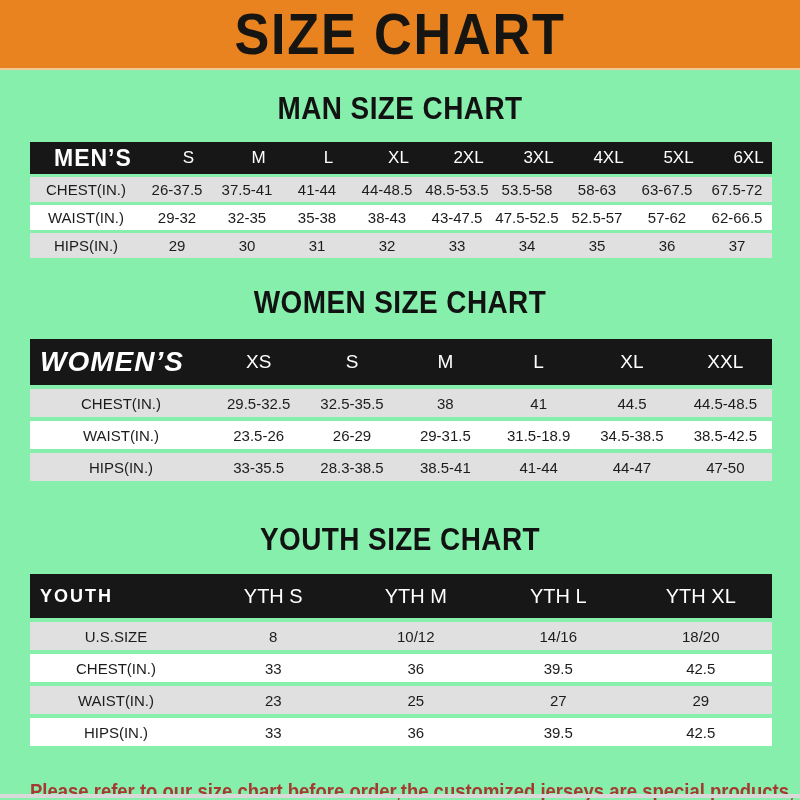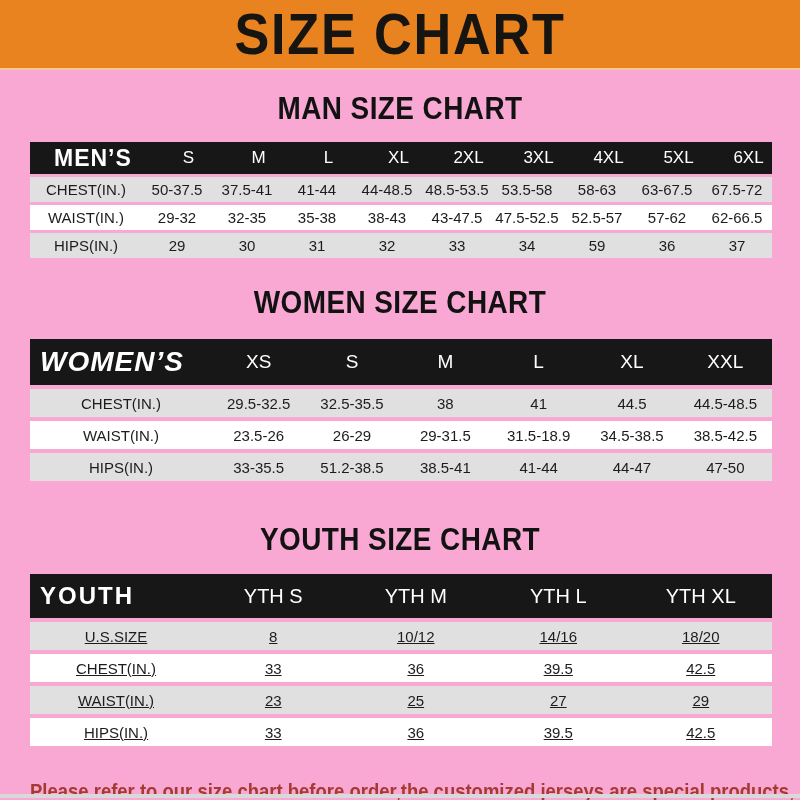--- a/index.html
+++ b/index.html
@@ -5,21 +5,21 @@
   html, body { margin: 0; padding: 0; }
   body {
     width: 800px; height: 800px;
     background: #ffffff;
     font-family: "Liberation Sans", sans-serif;
     overflow: hidden;
   }
   .page {
     position: relative;
     width: 800px; height: 800px;
-    background: #f9a8d4;
+    background: #86efac;
   }
 
   
   .banner {
     height: 68px;
     background: #E8831F;
     display: flex;
     align-items: center;
     justify-content: center;
     border-bottom: 2px solid #f3c995;
@@ -70,32 +70,32 @@
     padding-left: 10px;
     font-weight: bold;
     letter-spacing: 1px;
     white-space: nowrap;
   }
   #table-0 tr.bar th { height: 30px; font-size: 17px; padding-left: 24px; }
   #table-0 tr.bar th.bar-label { font-size: 23px; }
   #table-1 tr.bar th { height: 44px; font-size: 19px; }
   #table-1 tr.bar th.bar-label { font-size: 28px; font-style: italic; }
   #table-2 tr.bar th { height: 42px; font-size: 20px; }
-  #table-2 tr.bar th.bar-label { font-size: 24px; letter-spacing: 2px; }
+  #table-2 tr.bar th.bar-label { font-size: 18px; letter-spacing: 2px; }
 
   .size-table td {
     background: #ffffff;
     color: #1c1c1c;
     vertical-align: middle;
     white-space: nowrap;
   }
   .size-table tbody tr:nth-child(odd) td { background: #E0E0E0; }
   #table-0 td { height: 23px; font-size: 15px; }
   #table-1 td { height: 26px; font-size: 15px; }
-  #table-2 td { height: 26px; font-size: 15px; text-decoration: underline; }
+  #table-2 td { height: 26px; font-size: 15px; }
   .size-table td.row-label { font-size: 15px; }
 
   #table-0 col.label-col { width: 112px; }
   #table-1 col.label-col { width: 182px; }
   #table-2 col.label-col { width: 172px; }
 
   
   .notice {
     margin: 26px 0 0 30px;
     color: #A63931;
@@ -150,21 +150,21 @@
             <th>2XL</th>
             <th>3XL</th>
             <th>4XL</th>
             <th>5XL</th>
             <th>6XL</th>
           </tr>
         </thead>
         <tbody>
           <tr>
             <td class="row-label">CHEST(IN.)</td>
-            <td>50-37.5</td>
+            <td>26-37.5</td>
             <td>37.5-41</td>
             <td>41-44</td>
             <td>44-48.5</td>
             <td>48.5-53.5</td>
             <td>53.5-58</td>
             <td>58-63</td>
             <td>63-67.5</td>
             <td>67.5-72</td>
           </tr>
           <tr>
@@ -180,21 +180,21 @@
             <td>62-66.5</td>
           </tr>
           <tr>
             <td class="row-label">HIPS(IN.)</td>
             <td>29</td>
             <td>30</td>
             <td>31</td>
             <td>32</td>
             <td>33</td>
             <td>34</td>
-            <td>59</td>
+            <td>35</td>
             <td>36</td>
             <td>37</td>
           </tr>
         </tbody>
       </table>
   </section>
 
   <section class="chart-section s1">
     <h2 class="section-heading">WOMEN SIZE CHART</h2>
     <table class="size-table" id="table-1">
@@ -233,21 +233,21 @@
             <td>23.5-26</td>
             <td>26-29</td>
             <td>29-31.5</td>
             <td>31.5-18.9</td>
             <td>34.5-38.5</td>
             <td>38.5-42.5</td>
           </tr>
           <tr>
             <td class="row-label">HIPS(IN.)</td>
             <td>33-35.5</td>
-            <td>51.2-38.5</td>
+            <td>28.3-38.5</td>
             <td>38.5-41</td>
             <td>41-44</td>
             <td>44-47</td>
             <td>47-50</td>
           </tr>
         </tbody>
       </table>
   </section>
 
   <section class="chart-section s2">

